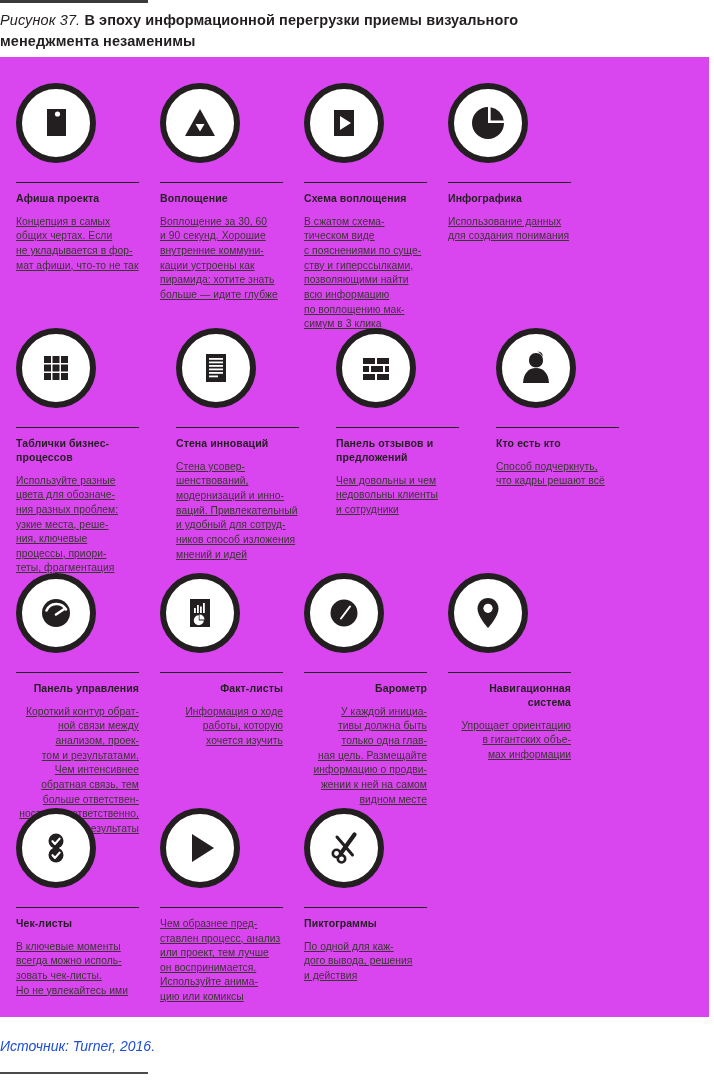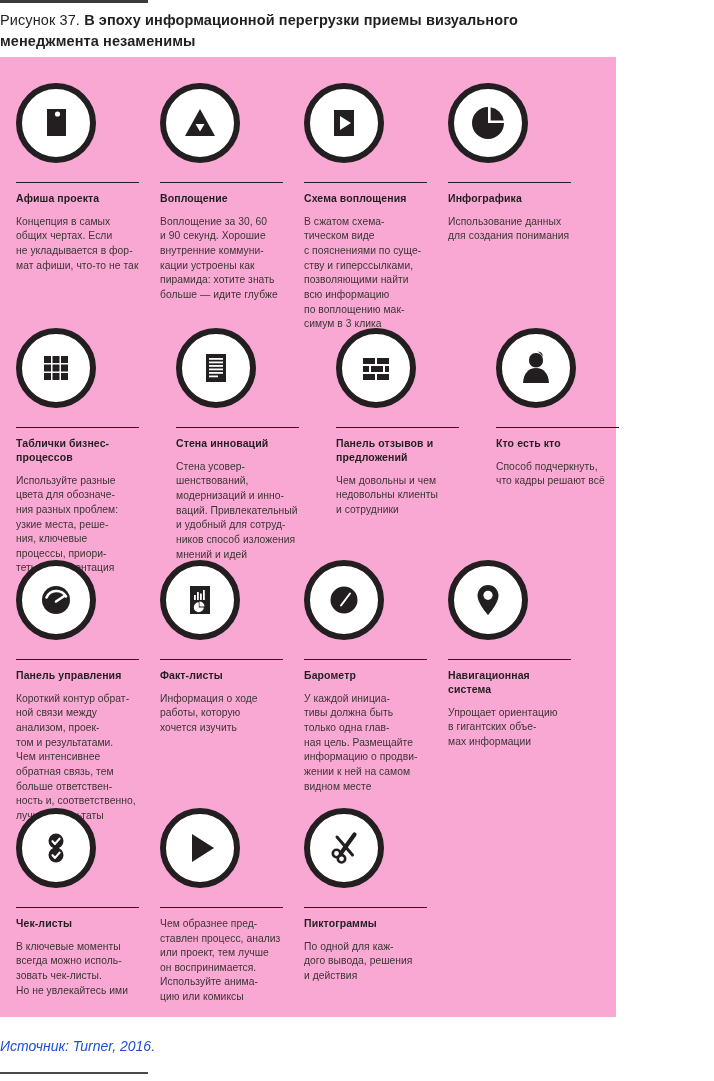--- a/index.html
+++ b/index.html
@@ -30,47 +30,47 @@
   .caption {
     position: absolute;
     left: 0;
     top: 10px;
     width: 600px;
     font-size: 14.5px;
     line-height: 1.45;
     color: #231f20;
     letter-spacing: 0.1px;
   }
-  .caption .fig-num { font-weight: 400; }
+  .caption .fig-num { font-weight: 400; font-style: italic; }
   .caption .fig-title { font-weight: bold; }
 
   
   .panel {
     position: absolute;
     left: 0;
     top: 57px;
-    width: 616px;
+    width: 709px;
     height: 960px;
-    background: #f9a8d4;
+    background: #d946ef;
   }
 
   
   .grid {
     position: absolute;
     left: 16px;
     top: 26px;
     width: 682px;
   }
   .row {
     display: flex;
     align-items: flex-start;
   }
   .row-1 { position: absolute; left: 0; top: 0; }
   .row-2 { position: absolute; left: 0; top: 245px; gap: 16px; }
-  .row-3 { position: absolute; left: 0; top: 477px; }
+  .row-3 { position: absolute; left: 0; top: 490px; text-align: right; }
   .row-4 { position: absolute; left: 0; top: 725px; }
 
   .card {
     width: 123px;
     margin-right: 21px;
     position: relative;
   }
 
   
   .badge {
@@ -102,20 +102,21 @@
     margin-bottom: 9px;
     color: #231f20;
     letter-spacing: 0.1px;
   }
   .card-body {
     font-size: 10.3px;
     line-height: 1.42;
     color: #3b3633;
     white-space: pre-line;
     letter-spacing: 0.05px;
+    text-decoration: underline;
   }
 
   
   .source {
     position: absolute;
     left: 0;
     top: 1038px;
     font-size: 14px;
     font-style: italic;
     color: #1d4ed8;

